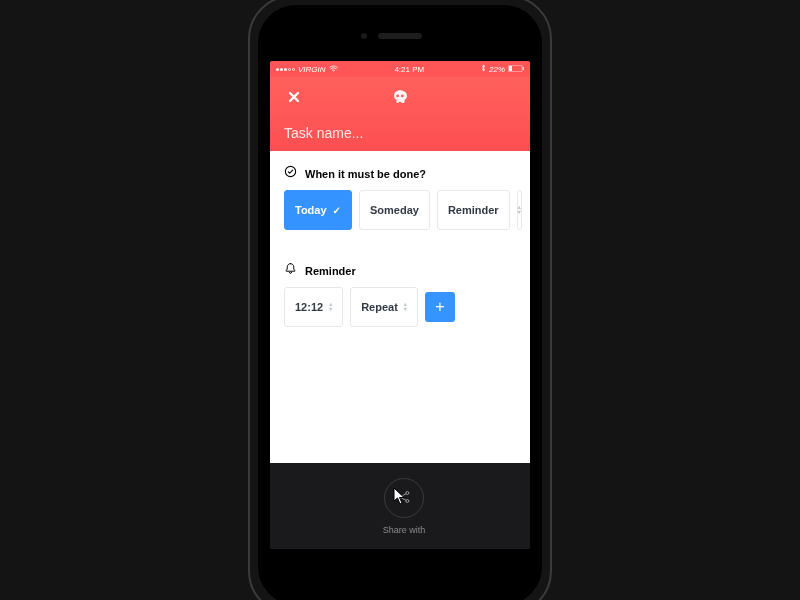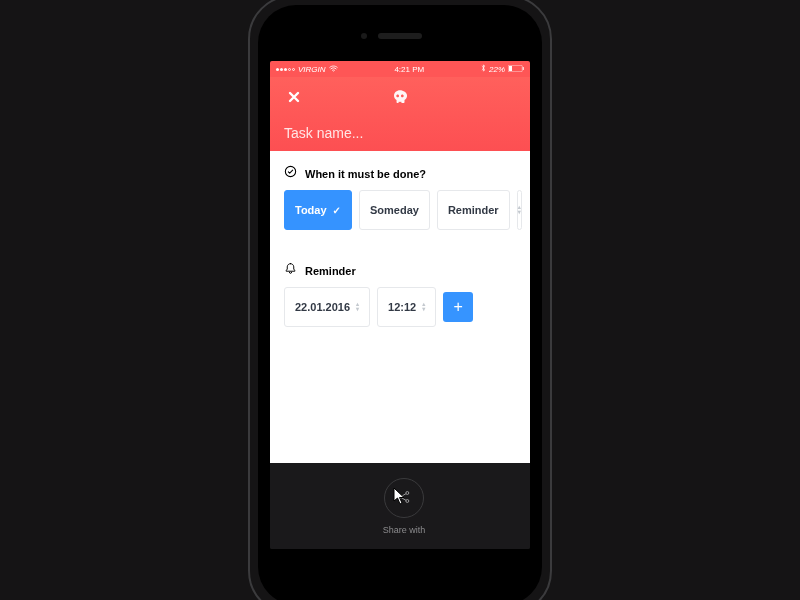--- a/index.html
+++ b/index.html
@@ -301,28 +301,28 @@
           <div class="section-label">
             <span>
               <svg width="13" height="13" viewBox="0 0 24 24">
                   <path d="M12 3c-3.3 0-6 2.7-6 6v4l-2 3v1h16v-1l-2-3V9c0-3.3-2.7-6-6-6z M10 19a2 2 0 0 0 4 0" fill="none" stroke="#000" stroke-width="1.8" stroke-linejoin="round" stroke-linecap="round"></path>
                 </svg>
             </span>
             <span>Reminder</span>
           </div>
           <div class="chip-row">
             <div class="chip">
-              <span>22.01.2016</span>
+              <span>12:12</span>
               <span class="caret">
                   <span>▴</span>
                   <span>▾</span>
                 </span>
             </div>
             <div class="chip">
-              <span>12:12</span>
+              <span>Repeat</span>
               <span class="caret">
                   <span>▴</span>
                   <span>▾</span>
                 </span>
             </div>
             <button class="addbtn">
               <span>+</span>
             </button>
           </div>
         </div>

